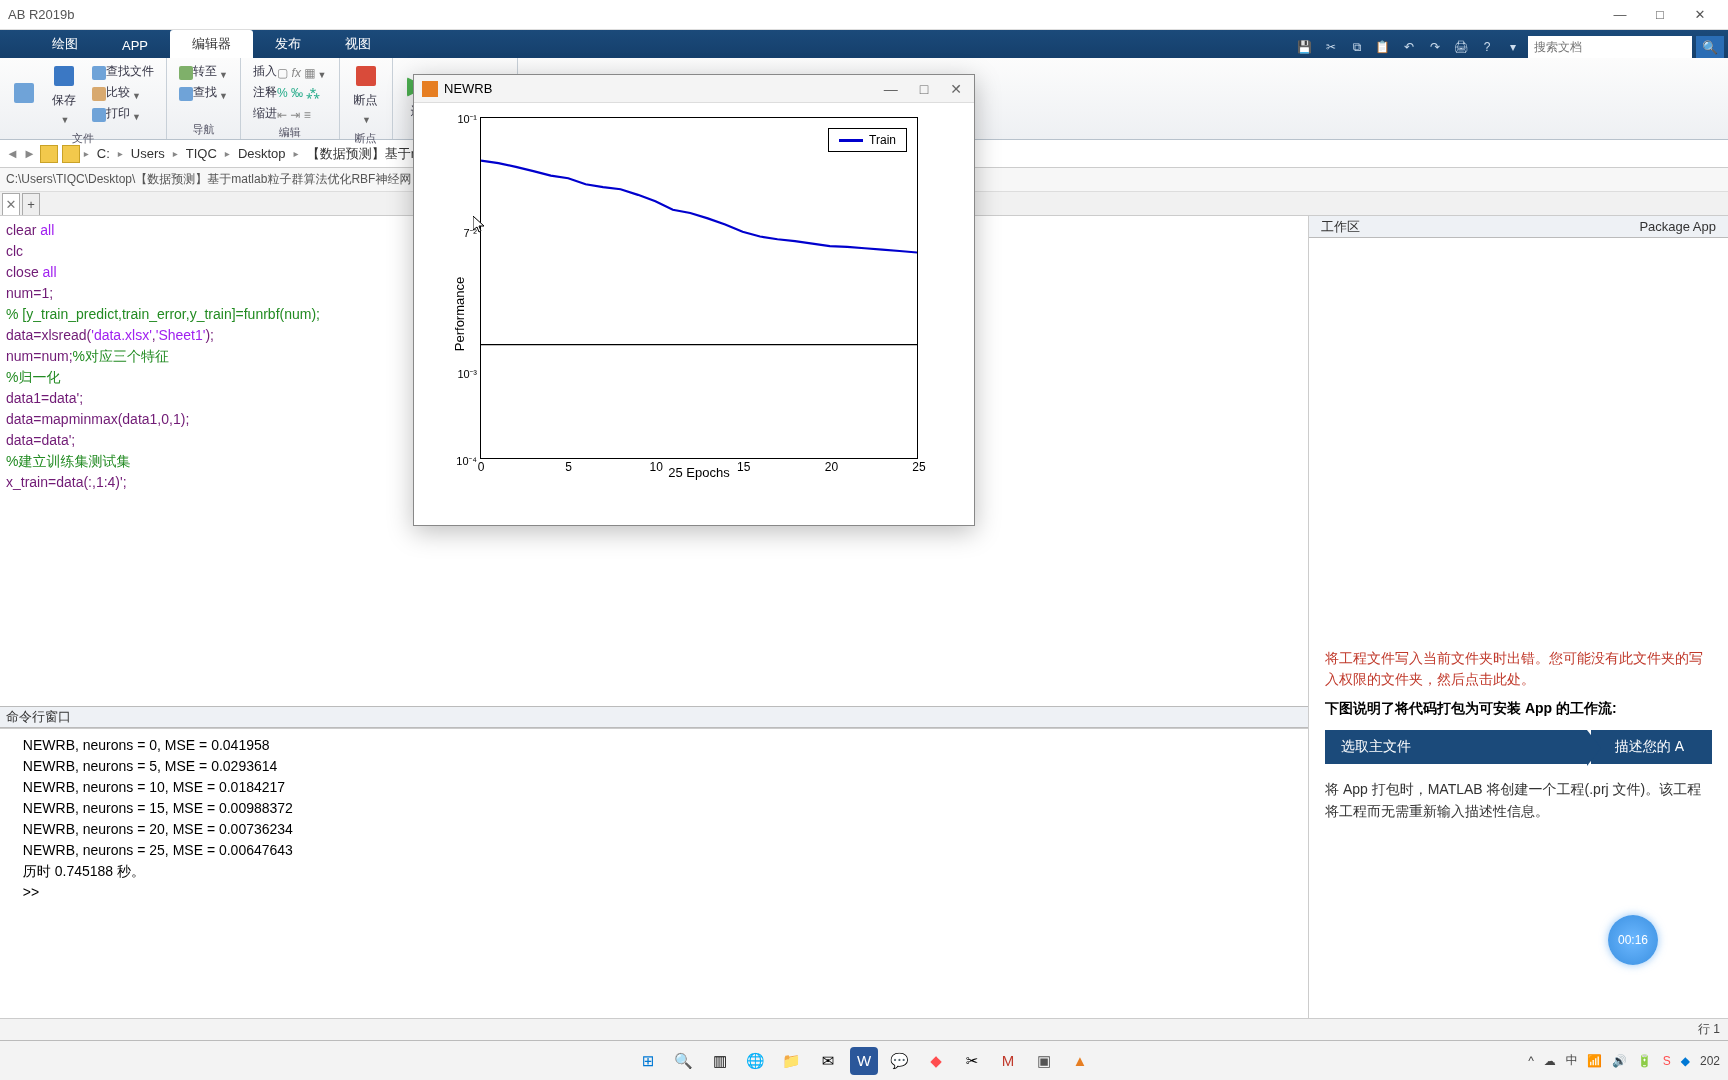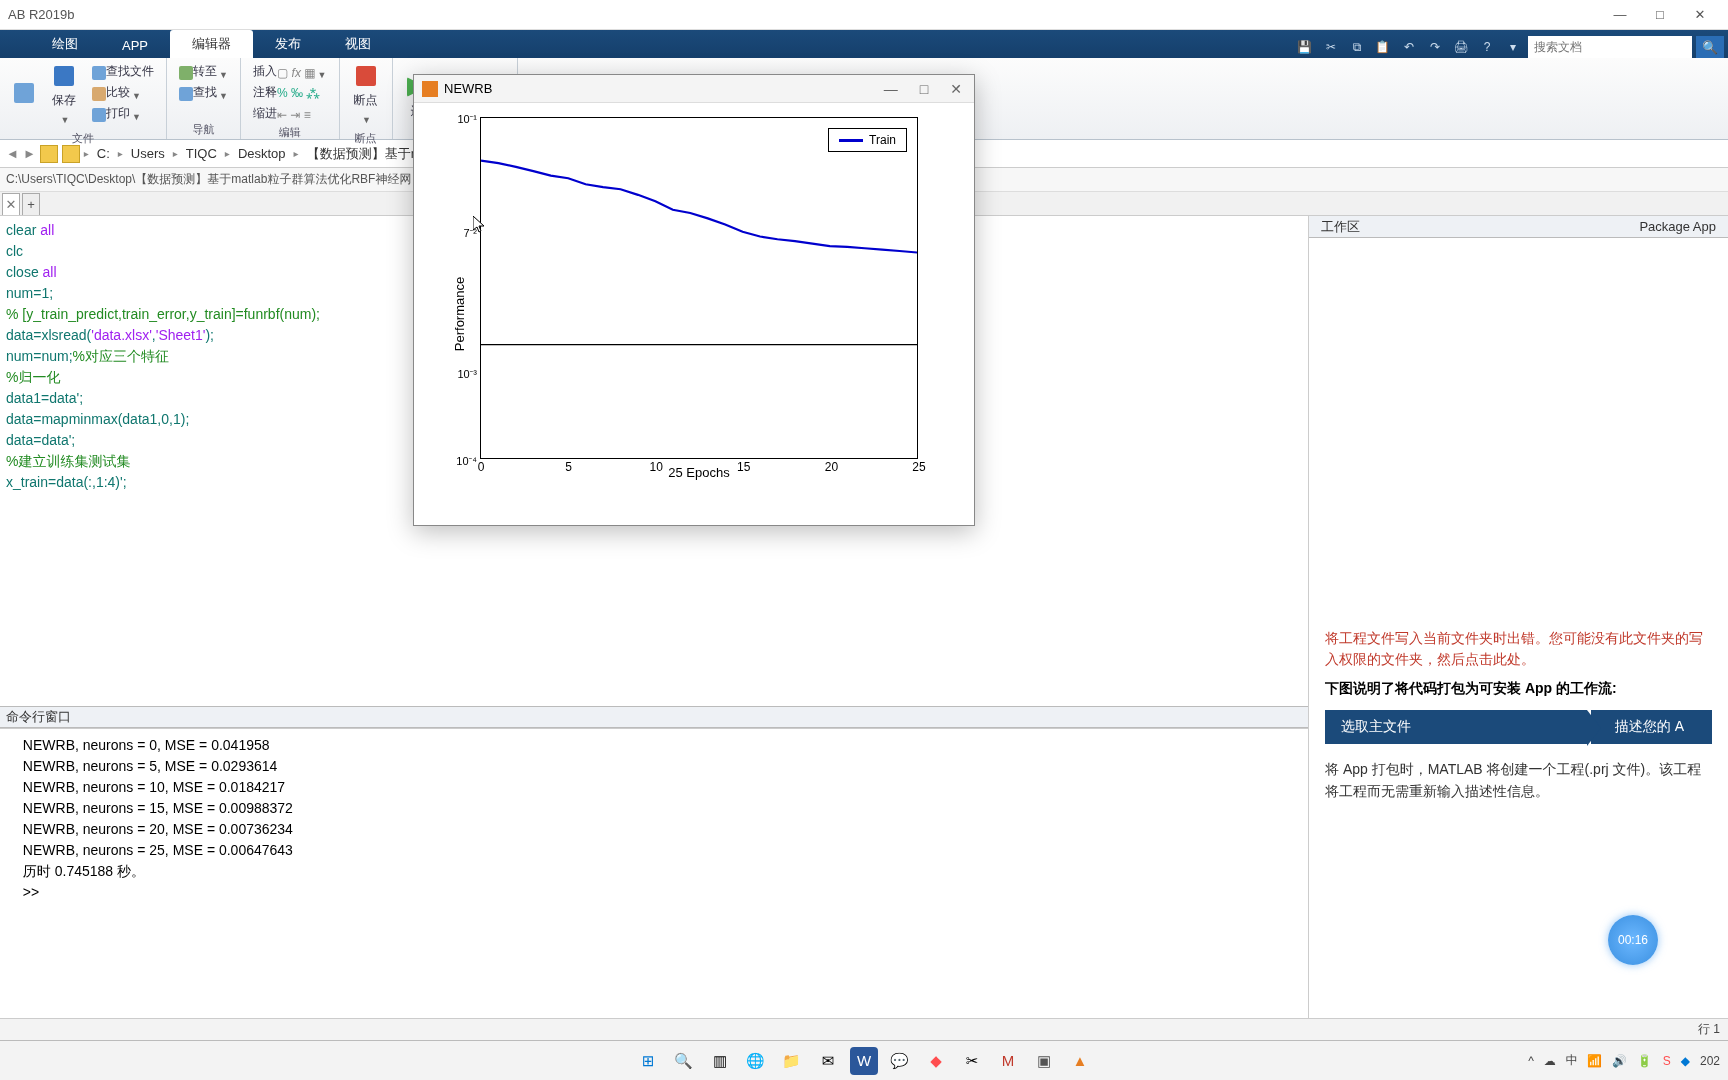--- a/index.html
+++ b/index.html
@@ -36,26 +36,26 @@
 .addrbar .sep { color: #888; font-size: 10px; }
 
 .pathbar { height: 24px; background: #f7f7f7; border-bottom: 1px solid #ddd; padding: 0 6px; font-size: 12px; color: #555; display: flex; align-items: center; }
 
 .tabstrip { height: 24px; background: #f1f1f1; border-bottom: 1px solid #ccc; display: flex; align-items: flex-end; }
 .file-tab { height: 22px; width: 18px; background: #fff; border: 1px solid #aaa; border-bottom: none; display: flex; align-items: center; justify-content: center; font-size: 13px; color: #777; margin-left: 2px; cursor: pointer; }
 .file-tab.add { background: #eee; color: #555; }
 
 .main-split { display: flex; height: calc(100% - 30px - 28px - 82px - 28px - 24px - 24px - 22px - 40px); }
 .editor-col { flex: 1; display: flex; flex-direction: column; background: #fff; }
-.right-col { width: 420px; border-left: 1px solid #ccc; background: #fff; display: flex; flex-direction: column; }
+.right-col { width: 420px; border-left: 1px solid #ccc; background: #fff; display: flex; flex-direction: column; gap: 20px; }
 
 .code-area { flex: 1; padding: 4px 6px; font-family: Consolas, monospace; font-size: 14px; line-height: 21px; overflow: hidden; white-space: pre; }
 .code-area .str { color: #a020f0; }
 .code-area .com { color: #228b22; }
-.code-area .id { color: #0f766e; }
+.code-area .id { color: #701a75; }
 
 .cmd-title { height: 22px; background: #eef1f5; border-top: 1px solid #bbb; border-bottom: 1px solid #bbb; padding: 0 6px; font-size: 13px; display: flex; align-items: center; color: #333; }
 .cmd-area { height: 290px; padding: 6px; font-family: Consolas, monospace; font-size: 14px; line-height: 21px; background: #fff; border-top: 1px solid #ccc; white-space: pre; }
 
 .right-header { height: 22px; background: #eef1f5; border-bottom: 1px solid #bbb; display: flex; align-items: center; }
 .right-tab { padding: 2px 12px; font-size: 13px; color: #333; cursor: pointer; }
 .right-content { flex: 1; padding: 16px; font-size: 14px; }
 .warn-text { color: #c0392b; margin-bottom: 10px; line-height: 1.5; }
 .info-text { font-weight: 600; margin-bottom: 12px; }
 .step-arrow { display: flex; margin-bottom: 14px; }

